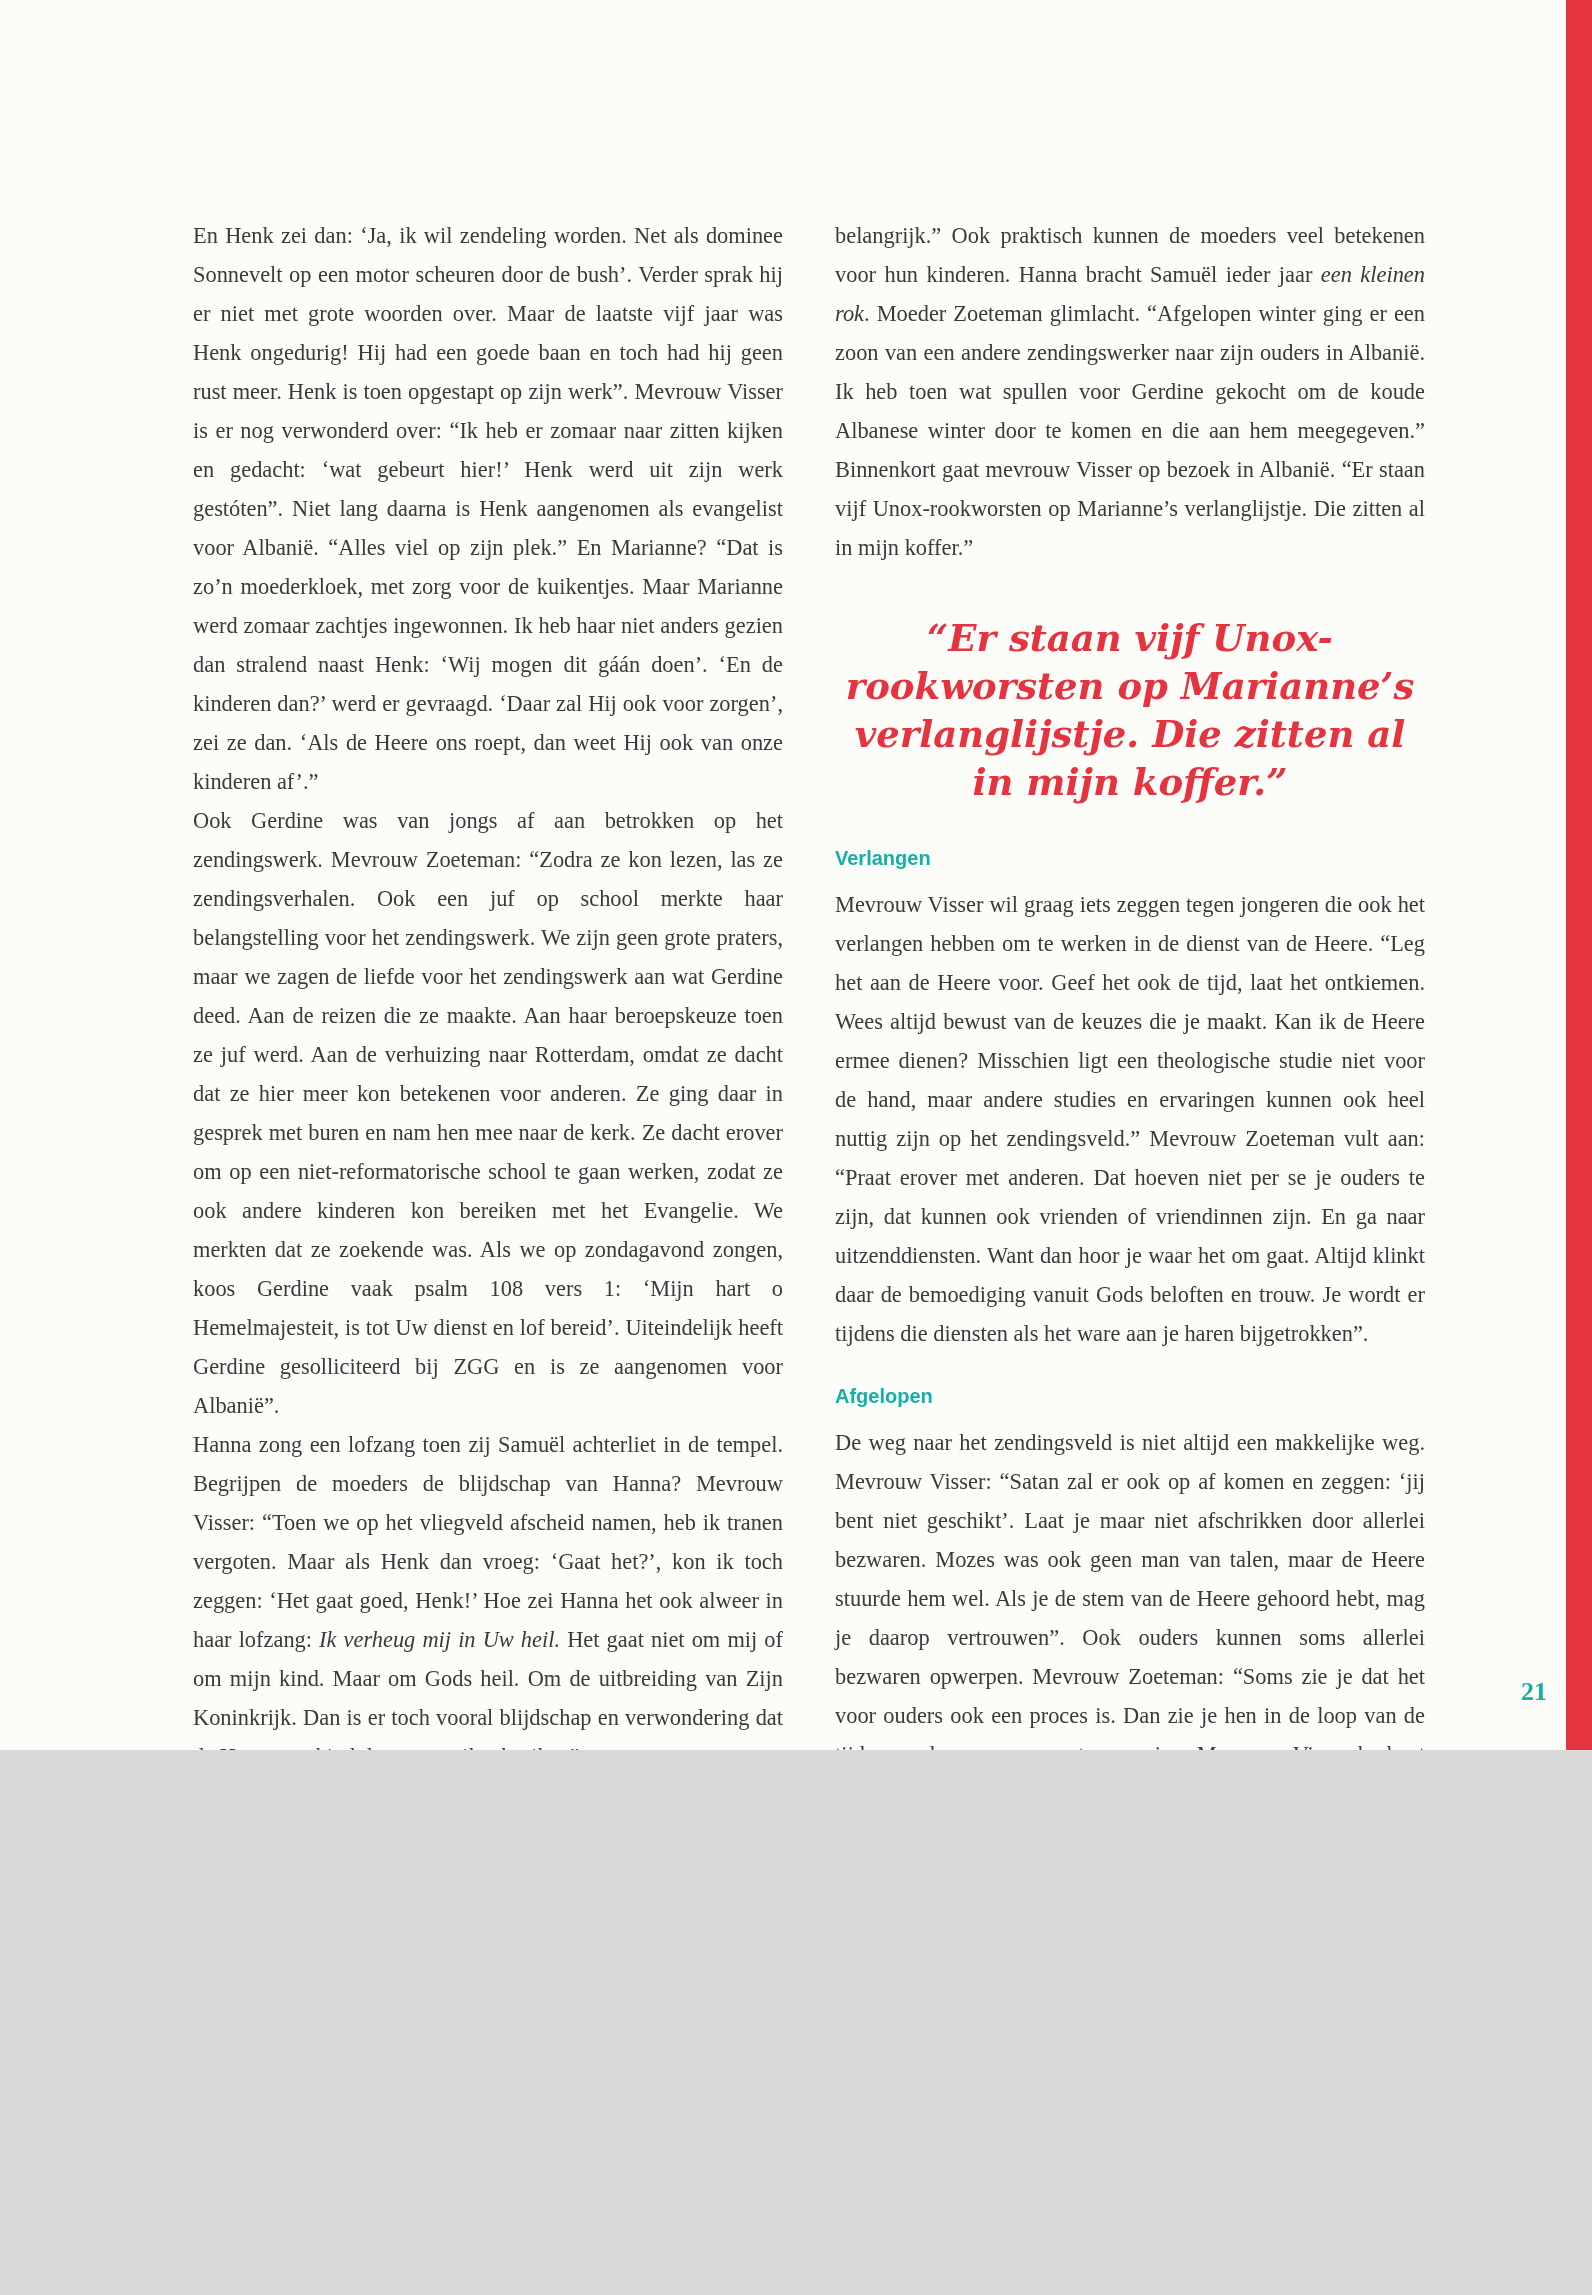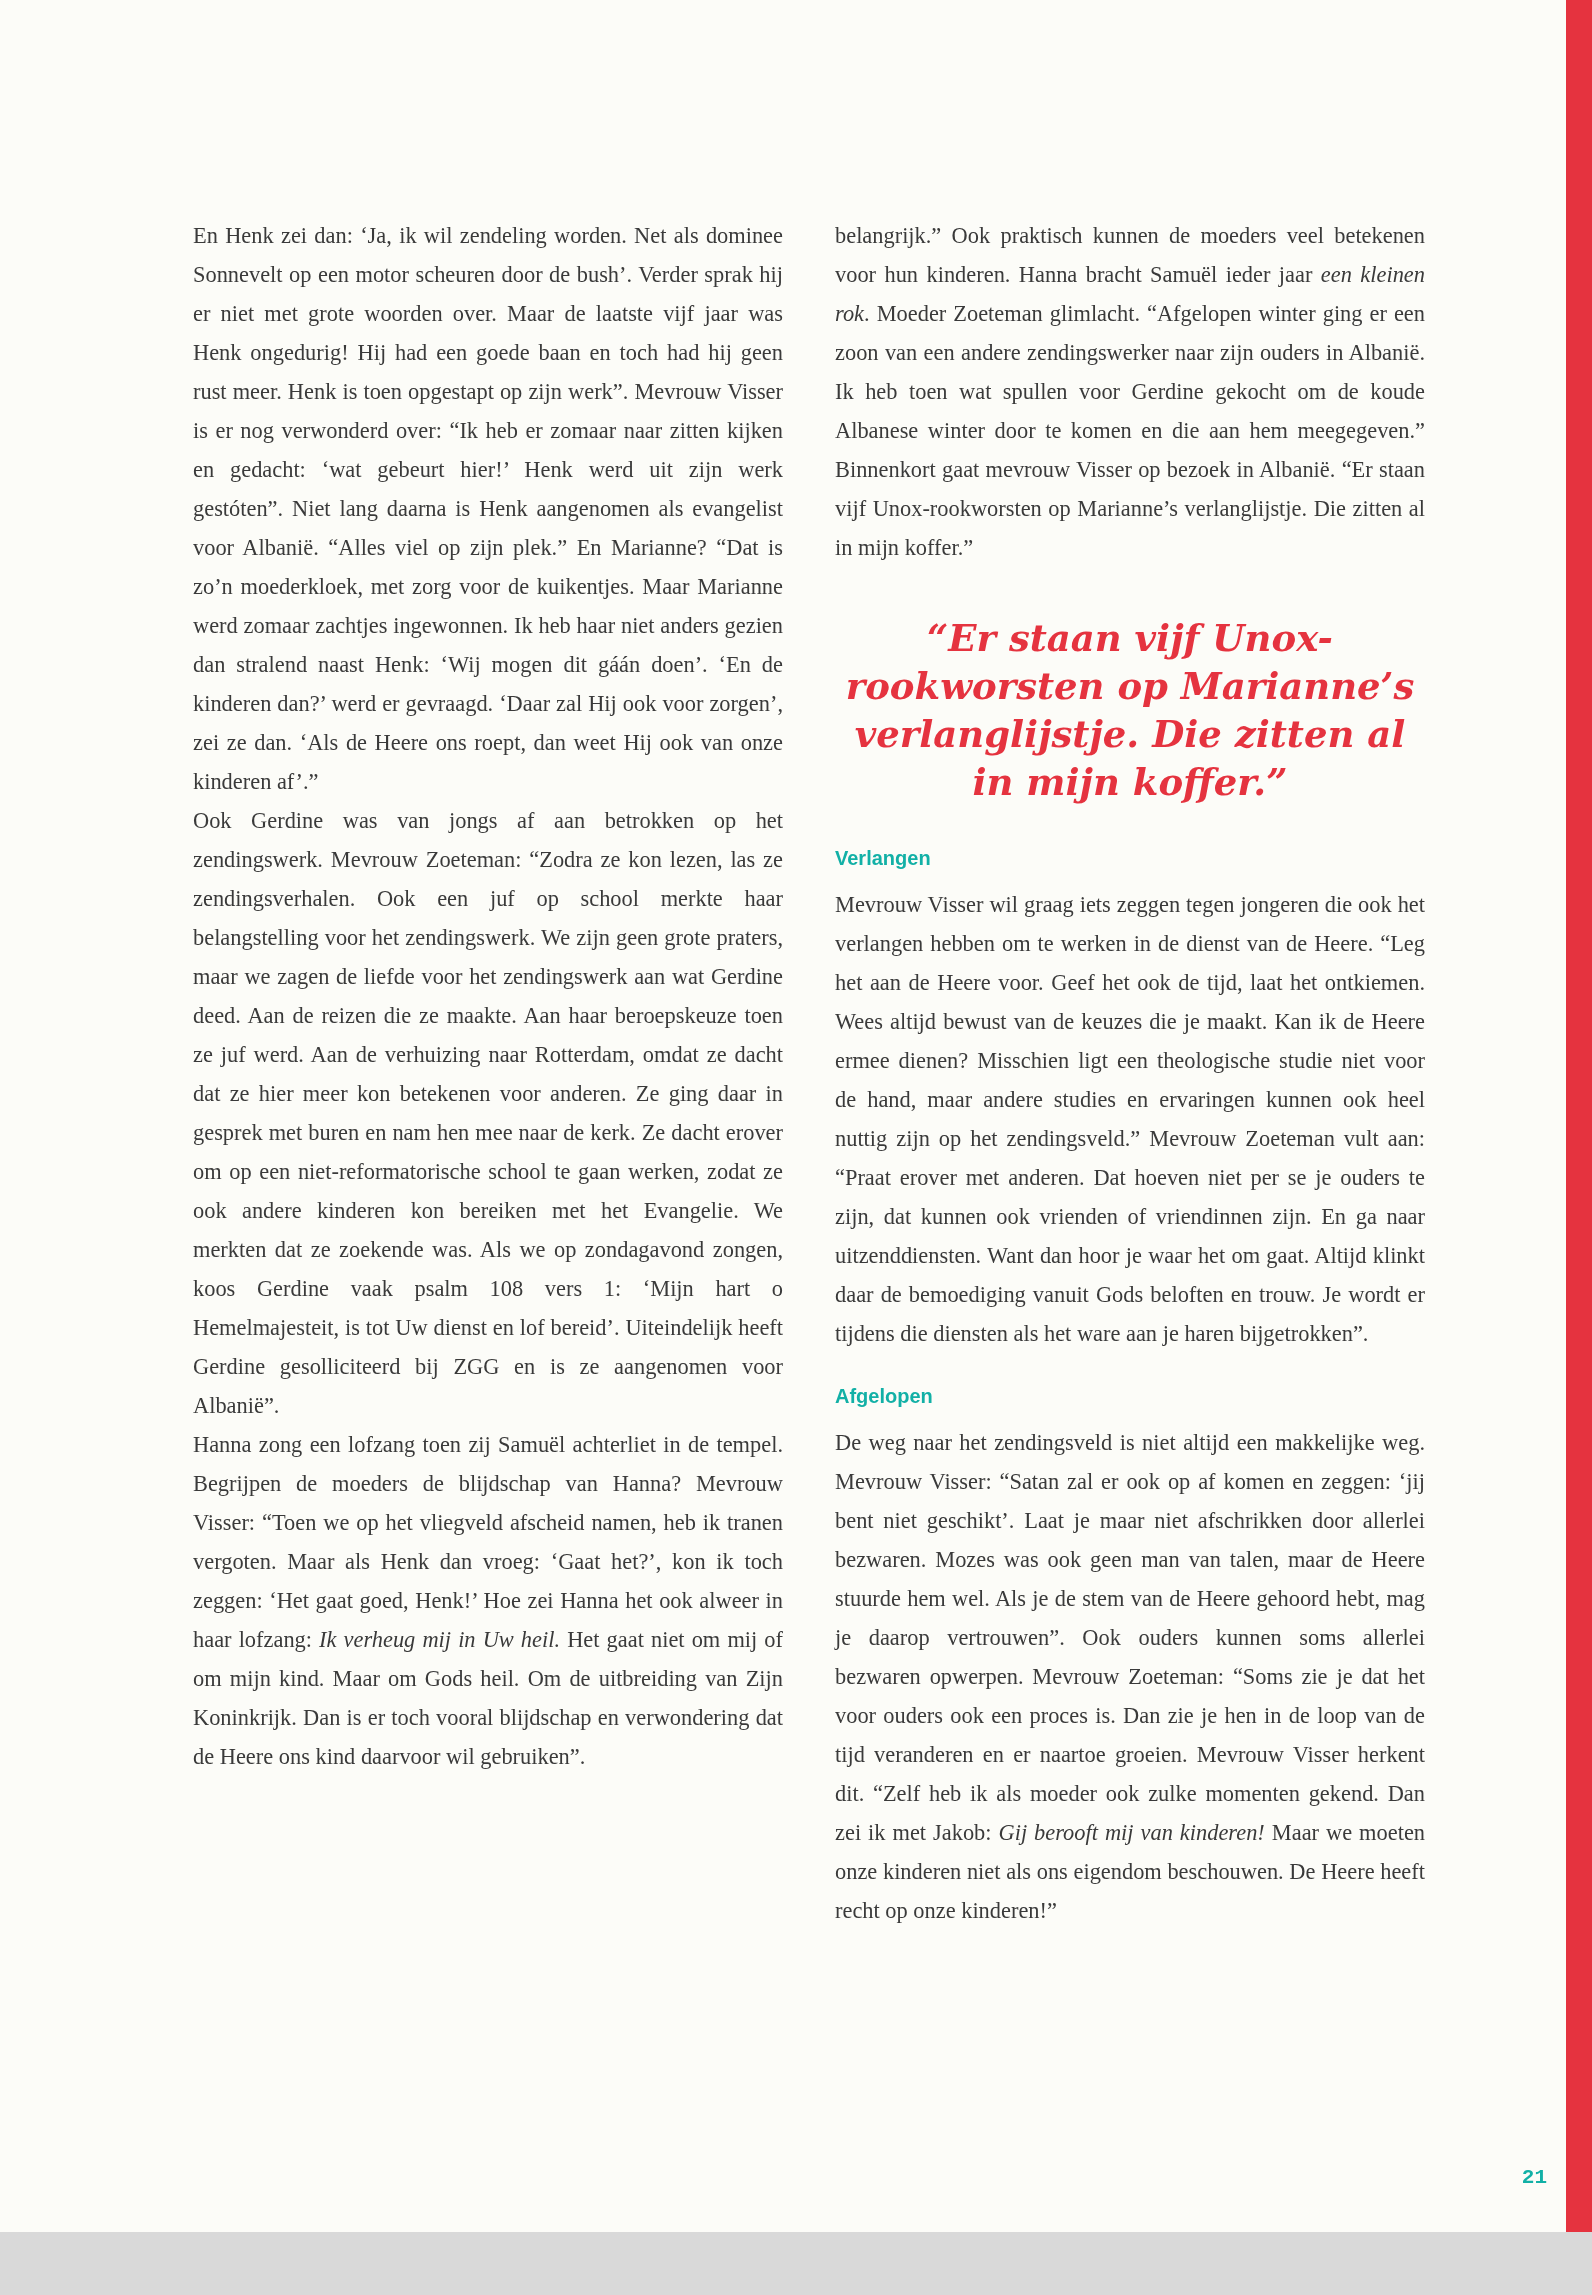--- a/index.html
+++ b/index.html
@@ -1,20 +1,20 @@
 <!DOCTYPE html>
 <html lang="nl" style="--accent-red: #e5333f; --heading-teal: #12b0a6;font-size:14px"><head>
 <meta charset="utf-8">
 <style>
   * { margin: 0; padding: 0; box-sizing: border-box; }
   html, body { background: #d9d9d9; }
   .page {
     position: relative;
     width: 1592px;
-    height: 2232px;
+    height: 1750px;
     margin: 0 auto;
     background: #fcfcf8;
     font-family: "Liberation Serif", serif;
     color: #3a3a3a;
     overflow: hidden;
   }
   .red-bar {
     position: absolute;
     top: 0;
     right: 0;
@@ -54,23 +54,23 @@
     font-size: 37px;
     line-height: 48px;
     color: var(--accent-red, #e5333f);
     text-align: center;
     margin: 47px 0 38px 0;
   }
   .page-number {
     position: absolute;
     right: 45px;
     bottom: 43px;
-    font-family: Liberation Mono, monospace;
+    font-family: Liberation Serif, serif;
     font-weight: 700;
-    font-size: 21px;
+    font-size: 26px;
     color: var(--heading-teal, #12b0a6);
     margin-top: 8px;
   }
 </style>
 </head>
 <body>
 
 <div class="page" style="color: rgb(58, 58, 58); background: rgb(252, 252, 248);">
 
   <div class="red-bar"></div>

